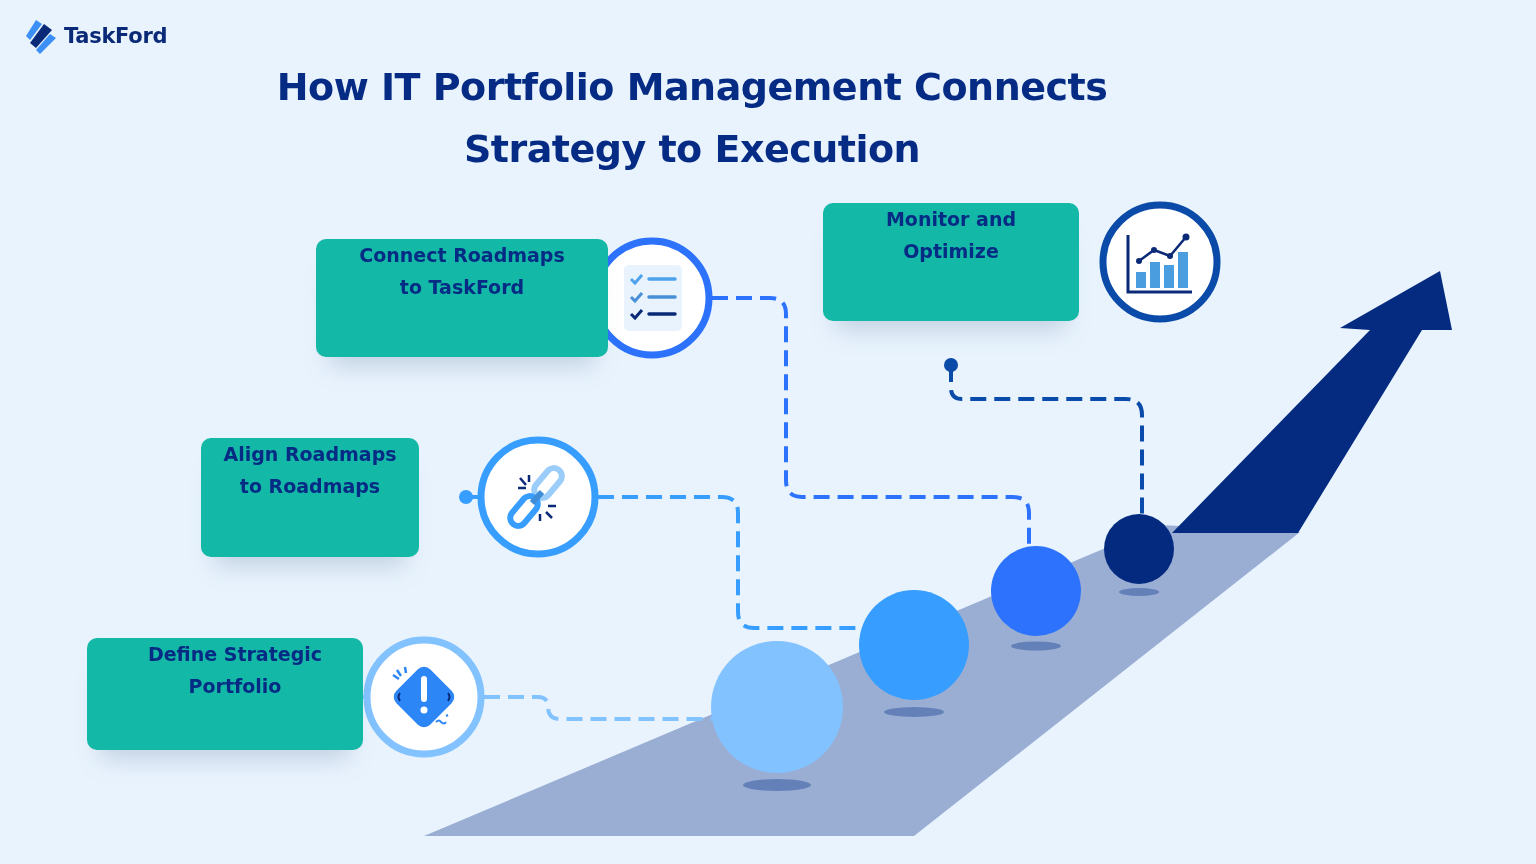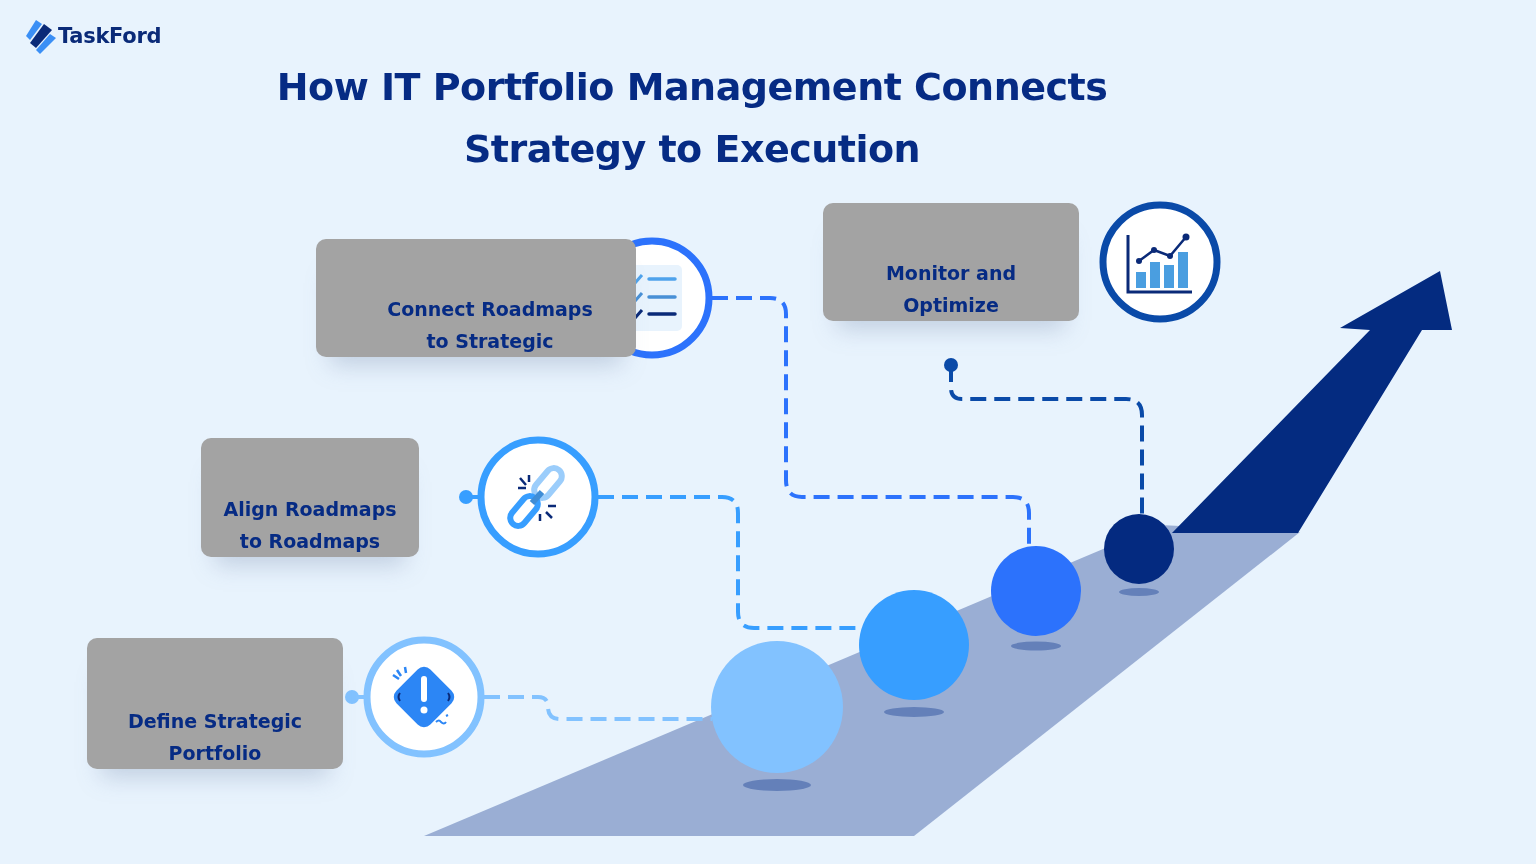--- a/index.html
+++ b/index.html
@@ -1,31 +1,31 @@
 <!DOCTYPE html>
 <html><head>
 <meta charset="utf-8">
 <style>
   html, body { margin:0; padding:0; }
   body {
     width:1536px; height:864px; overflow:hidden; position:relative;
     background:#e8f3fd;
     font-family:"DejaVu Sans", sans-serif;
   }
-  .logo { position:absolute; left:24px; top:18px; display:flex; align-items:center; }
+  .logo { position:absolute; left:24px; top:18px; display:flex; align-items:center; gap:6px; }
   .logo-text { font-size:21px; font-weight:bold; color:#0a2a78; letter-spacing:-0.3px; }
   .title {
     position:absolute; left:0; top:56px; width:1384px; text-align:center;
     font-size:38px; font-weight:bold; color:#062b84; line-height:62px; letter-spacing:-0.5px;
   }
   .scene { position:absolute; left:0; top:0; }
   .card {
-    position:absolute; background:#a3a3a3; border-radius:10px;
+    position:absolute; background:#14b8a6; border-radius:10px;
     box-shadow:0 22px 22px -14px rgba(120,140,175,0.35);
-    display:flex; align-items:flex-end; justify-content:center; text-align:center;
+    display:flex; align-items:flex-start; justify-content:center; text-align:center;
     color:#062b84; font-weight:bold; font-size:19px; line-height:32px;
   }
   .card span { display:block; }
 </style>
 </head>
 <body>
 
 <div class="logo">
   <svg width="34" height="36" viewBox="0 0 34 36">
     <path d="M12 2 L18 6 L6 22 L2 18 Z" fill="#3b8ff5"></path>
@@ -114,38 +114,38 @@
     <rect x="1164" y="265" width="10" height="23" fill="#4a9ee0"></rect>
     <rect x="1178" y="252" width="10" height="36" fill="#4a9ee0"></rect>
     <polyline points="1139,261 1154,250 1170,256 1186,237" fill="none" stroke="#0a2a78" stroke-width="2.5"></polyline>
     <circle cx="1139" cy="261" r="3" fill="#0a2a78"></circle>
     <circle cx="1154" cy="250" r="3" fill="#0a2a78"></circle>
     <circle cx="1170" cy="256" r="3" fill="#0a2a78"></circle>
     <circle cx="1186" cy="237" r="3.5" fill="#0a2a78"></circle>
   </g>
 </svg>
 
-<div class="card" style="left:87px; top:638px; width:256px; height:131px;">
+<div class="card" style="left:87px; top:638px; width:256px; height:112px;padding-left:20px;">
   <div>
     <span>Define Strategic</span>
     <span>Portfolio</span>
   </div>
 </div>
 
 <div class="card" style="left:201px; top:438px; width:218px; height:119px;">
   <div>
     <span>Align Roadmaps</span>
     <span>to Roadmaps</span>
   </div>
 </div>
 
-<div class="card" style="left:316px; top:239px; width:292px; height:118px;padding-left:28px;">
+<div class="card" style="left:316px; top:239px; width:292px; height:118px;">
   <div>
     <span>Connect Roadmaps</span>
-    <span>to Strategic</span>
+    <span>to TaskFord</span>
   </div>
 </div>
 
 <div class="card" style="left:823px; top:203px; width:256px; height:118px;">
   <div>
     <span>Monitor and</span>
     <span>Optimize</span>
   </div>
 </div>
 

